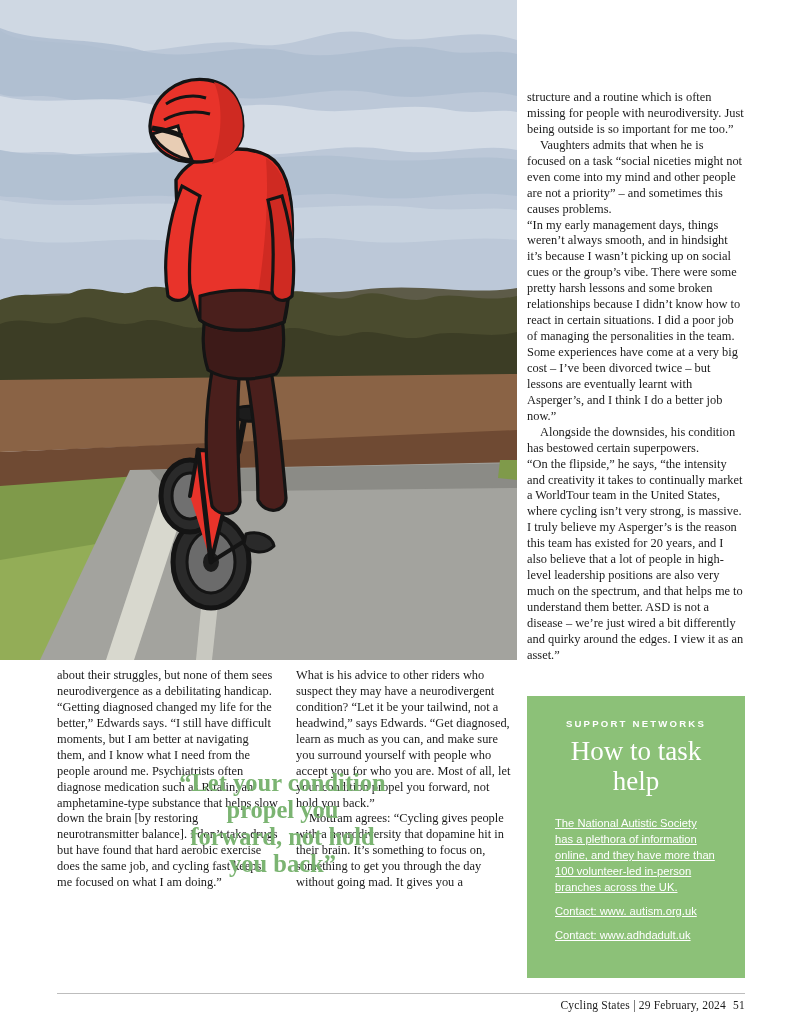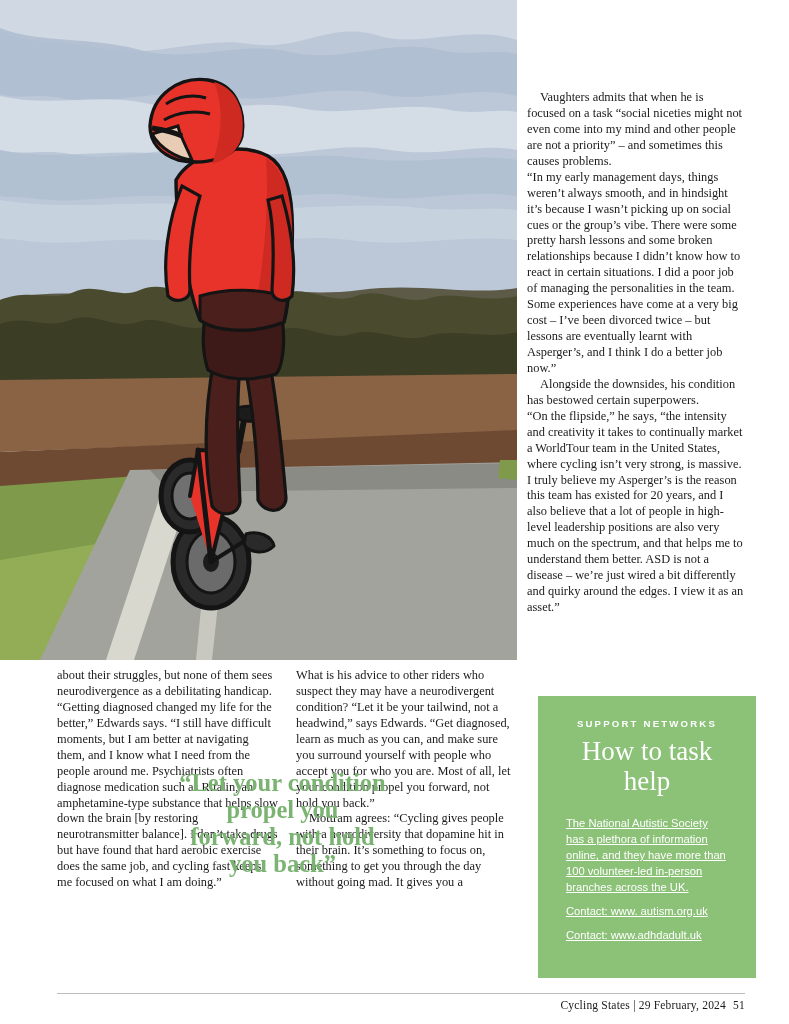--- a/index.html
+++ b/index.html
@@ -49,21 +49,21 @@
     left: 57px; top: 0;
     width: 222px;
   }
   .col2 {
     position: absolute;
     left: 296px; top: 0;
     width: 216px;
   }
   .col3 {
     position: absolute;
-    left: 538px; top: 28px;
+    left: 527px; top: 28px;
     width: 218px;
   }
 
   
   .pullquote {
     position: absolute;
     left: 179px;
     top: 102px;
     width: 207px;
     text-align: center;
@@ -206,20 +206,21 @@
 
       <path d="M152,134 C160,148 176,158 192,160 C186,146 180,136 178,126 Z" fill="#e8cdb4" stroke="#141414" stroke-width="3"></path>
 
       <path d="M152,128 C164,130 174,132 182,136" stroke="#141414" stroke-width="5" fill="none"></path>
     </g>
   </svg>
 </div>
 
 <div class="right-col">
   <div class="body-text">
+    <p>structure and a routine which is often missing for people with neurodiversity. Just being outside is so important for me too.”</p>
     <p class="ind">Vaughters admits that when he is focused on a task “social niceties might not even come into my mind and other people are not a priority” – and sometimes this causes problems.</p>
     <p>“In my early management days, things weren’t always smooth, and in hindsight it’s because I wasn’t picking up on social cues or the group’s vibe. There were some pretty harsh lessons and some broken relationships because I didn’t know how to react in certain situations. I did a poor job of managing the personalities in the team. Some experiences have come at a very big cost – I’ve been divorced twice – but lessons are eventually learnt with Asperger’s, and I think I do a better job now.”</p>
     <p class="ind">Alongside the downsides, his condition has bestowed certain superpowers.</p>
     <p>“On the flipside,” he says, “the intensity and creativity it takes to continually market a WorldTour team in the United States, where cycling isn’t very strong, is massive. I truly believe my Asperger’s is the reason this team has existed for 20 years, and I also believe that a lot of people in high-level leadership positions are also very much on the spectrum, and that helps me to understand them better. ASD is not a disease – we’re just wired a bit differently and quirky around the edges. I view it as an asset.”</p>
   </div>
 </div>
 
 <div class="bottom">
 
   <div class="col1">

